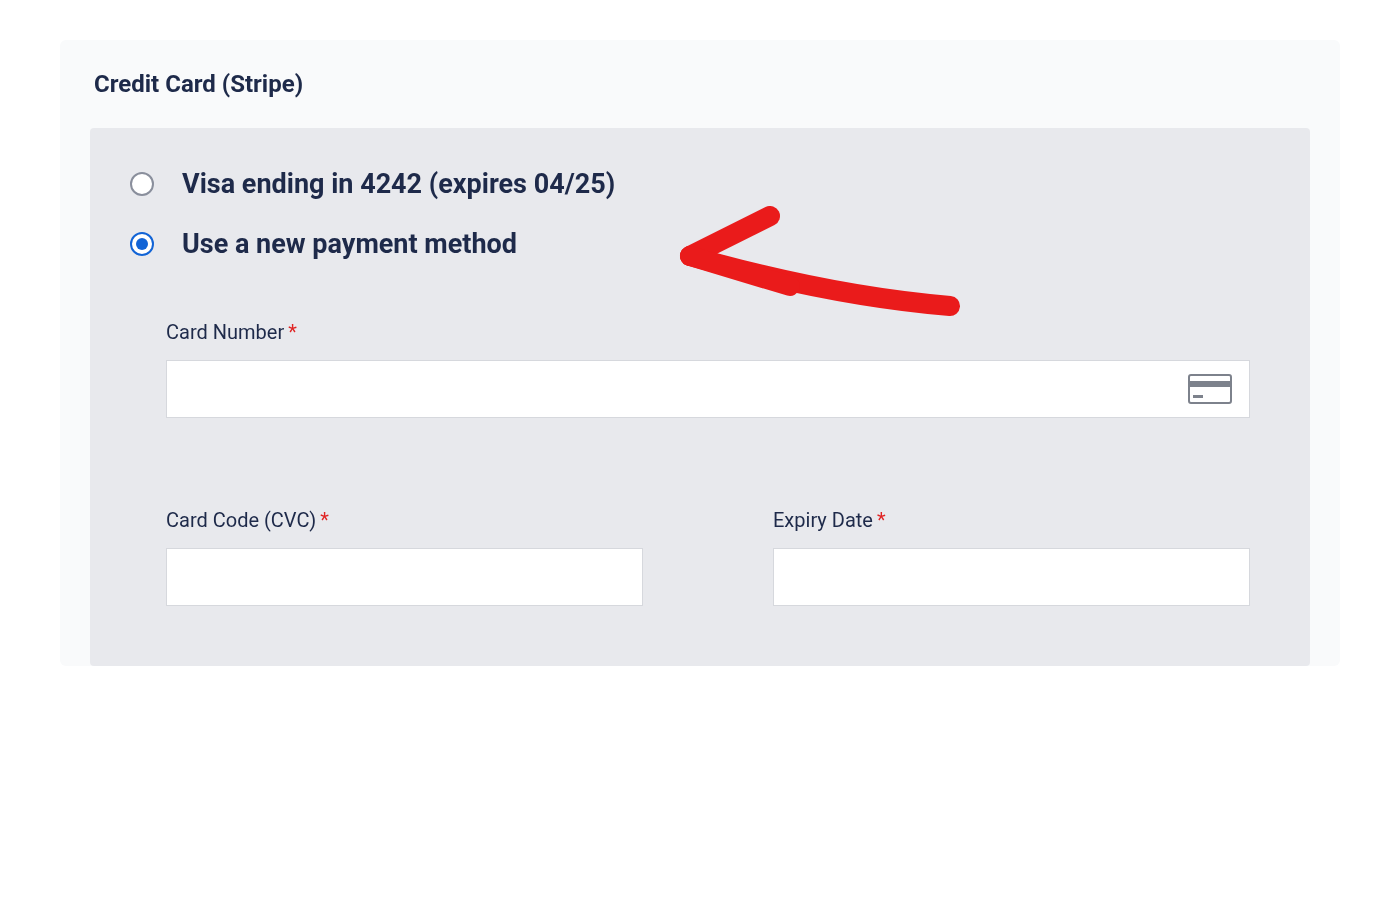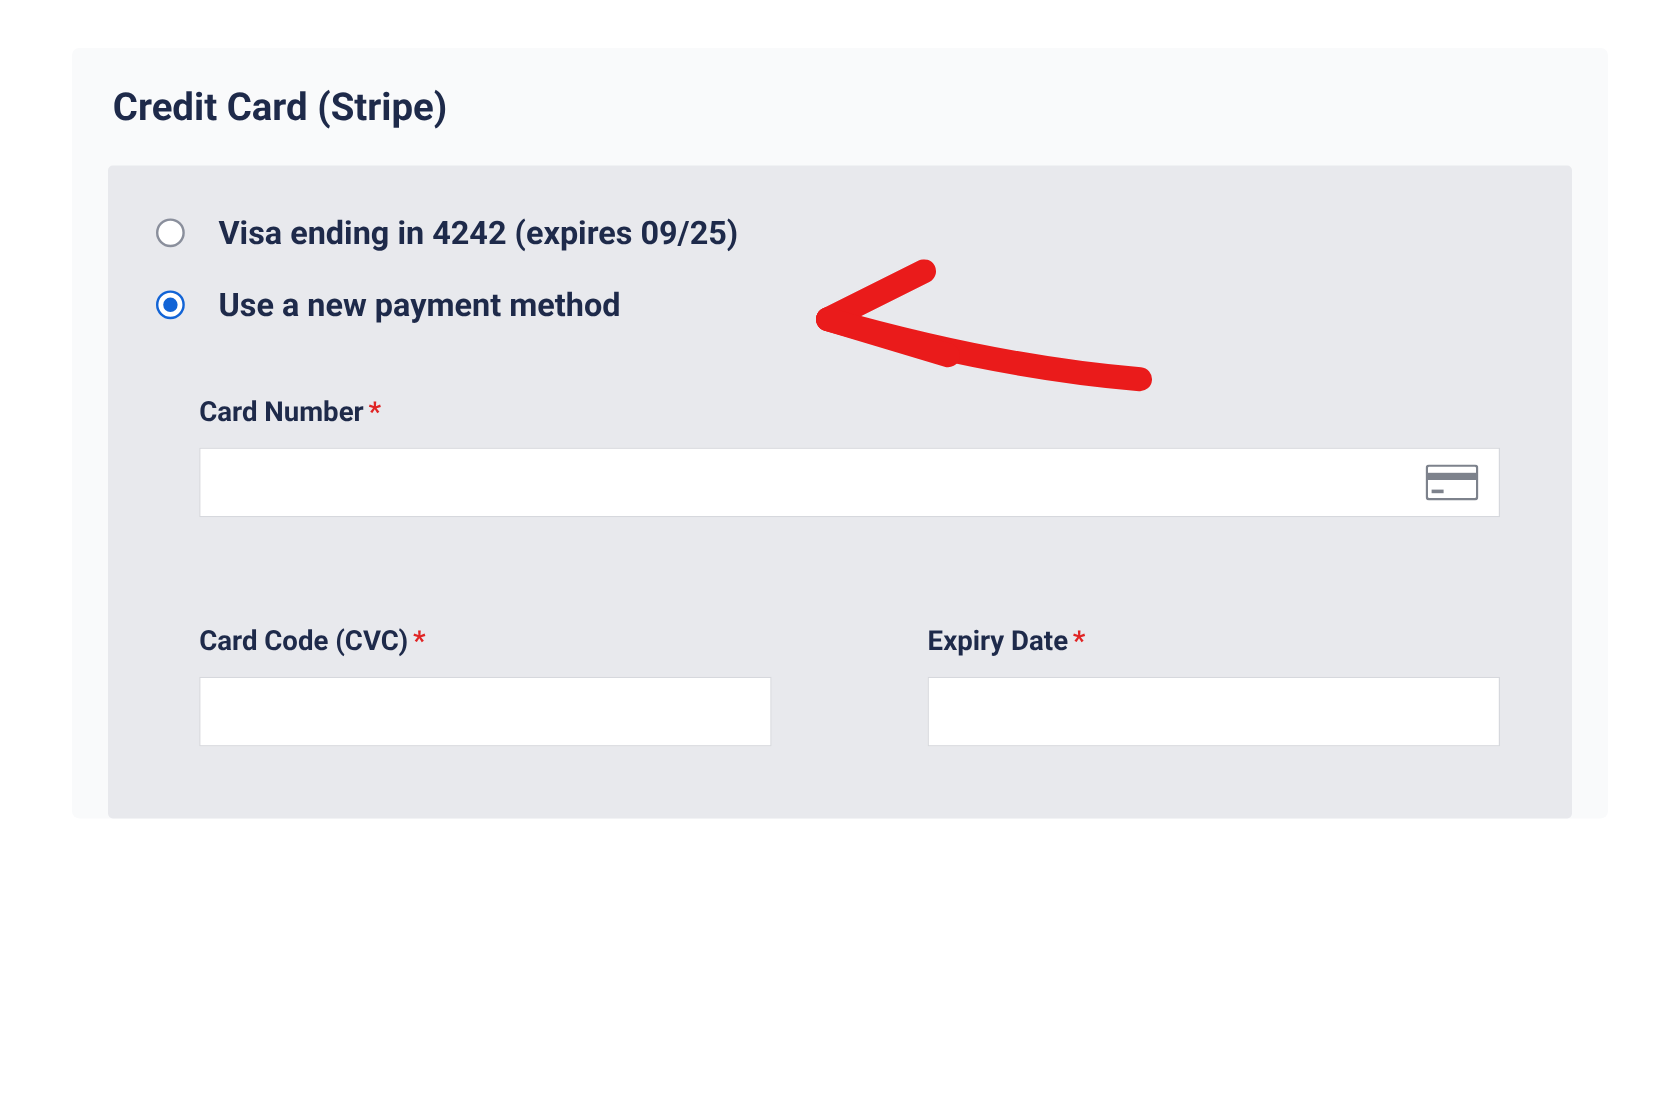--- a/index.html
+++ b/index.html
@@ -14,21 +14,21 @@
     height: 920px;
     overflow: hidden;
   }
   .container {
     margin: 40px 60px 0 60px;
     background: #f9fafb;
     border-radius: 6px;
     padding: 30px 30px 0 30px;
   }
   .section-title {
-    font-size: 32px;
+    font-size: 24px;
     font-weight: 700;
     color: #1e2a4a;
     margin-bottom: 30px;
     padding-left: 4px;
   }
   .inner-panel {
     background: #e8e9ed;
     border-radius: 4px;
     padding: 40px 40px 60px 40px;
     position: relative;
@@ -64,22 +64,22 @@
     font-size: 27px;
     font-weight: 700;
     color: #1e2a4a;
   }
   .form-fields {
     margin-top: 60px;
     padding-left: 36px;
     padding-right: 20px;
   }
   .field-label {
-    font-size: 23px;
-    font-weight: 700;
+    font-size: 20px;
+    font-weight: 400;
     color: #1e2a4a;
     margin-bottom: 16px;
     display: block;
   }
   .required {
     color: #e02424;
     margin-left: 4px;
   }
   .text-input {
     width: 100%;
@@ -122,21 +122,21 @@
 </head>
 <body>
 
 <div class="container">
   <h2 class="section-title">Credit Card (Stripe)</h2>
 
   <div class="inner-panel">
 
     <label class="radio-row">
       <span class="radio-circle"></span>
-      <span class="radio-label">Visa ending in 4242 (expires 09/25)</span>
+      <span class="radio-label">Visa ending in 4242 (expires 04/25)</span>
     </label>
 
     <label class="radio-row">
       <span class="radio-circle selected">
         <span class="radio-dot"></span>
       </span>
       <span class="radio-label">Use a new payment method</span>
     </label>
 
     <svg class="arrow-annotation" viewBox="0 0 320 140">

